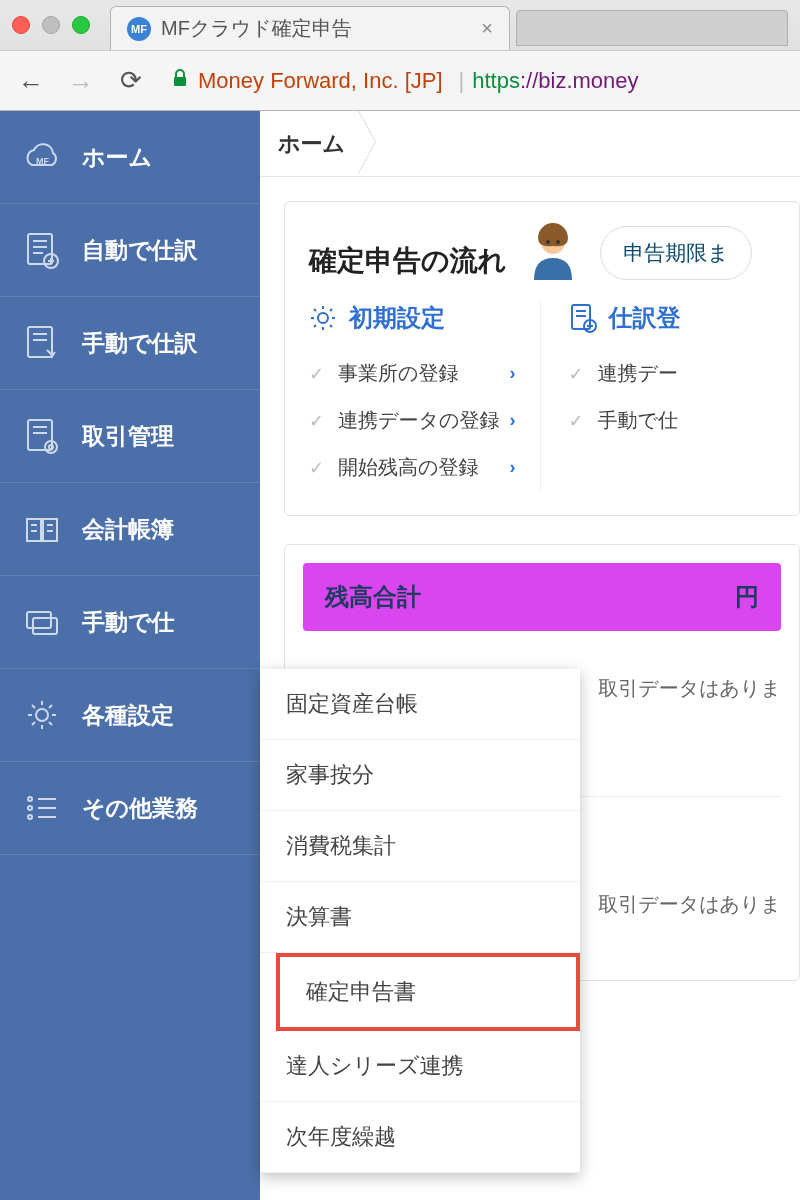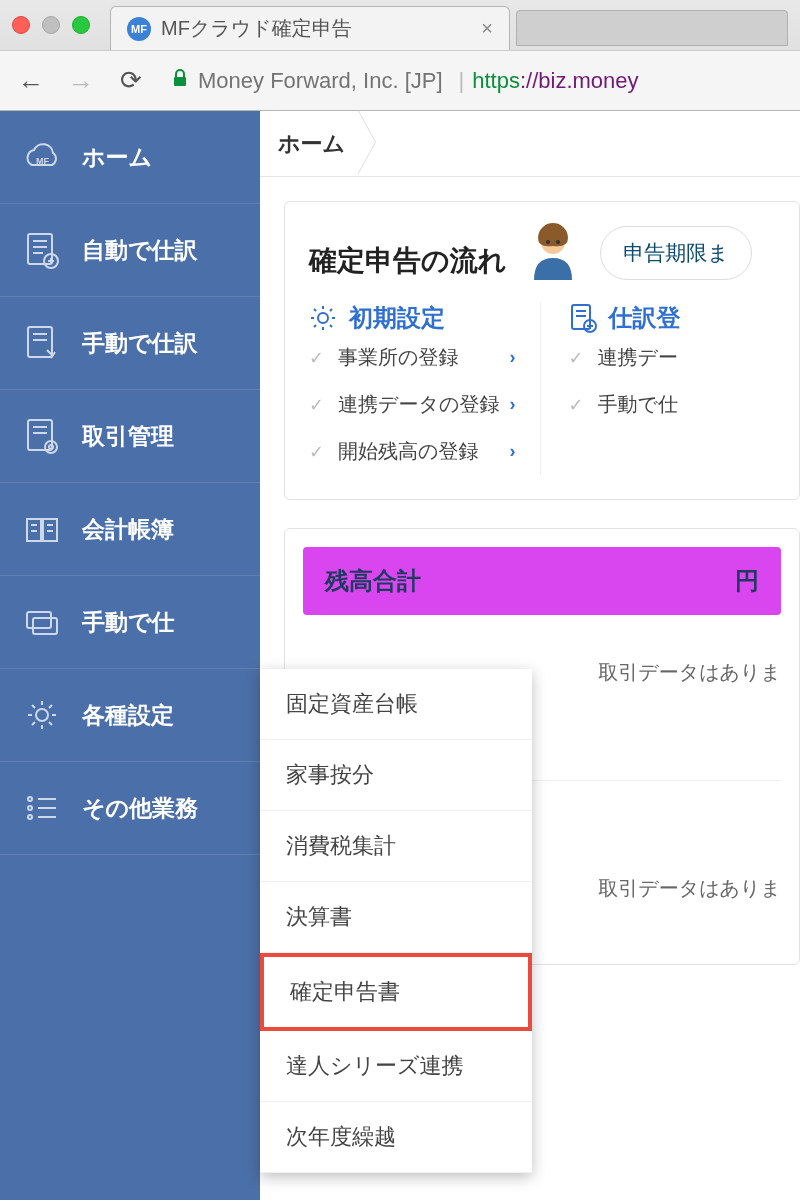--- a/index.html
+++ b/index.html
@@ -17,55 +17,55 @@
 .tab-favicon { width: 24px; height: 24px; border-radius: 50%; background: #3b82d6; color: #fff; display: flex; align-items: center; justify-content: center; font-size: 11px; font-weight: bold; margin-right: 10px; }
 .tab-title { font-size: 20px; color: #555; flex: 1; }
 .tab-close { font-size: 20px; color: #888; margin-left: 10px; }
 .tab-spacer { background: #cfcfcf; flex: 1; height: 36px; margin-top: 6px; margin-left: 6px; border-radius: 4px 4px 0 0; border: 1px solid #b0b0b0; }
 
 .addr-bar { display: flex; align-items: center; height: 60px; padding: 0 14px; background: #f5f5f5; border-top: 1px solid #ccc; }
 .nav-btn { width: 34px; height: 34px; display: flex; align-items: center; justify-content: center; font-size: 26px; color: #555; margin-right: 16px; }
 .nav-btn.disabled { color: #bbb; }
 .addr-field { flex: 1; display: flex; align-items: center; font-size: 22px; padding-left: 8px; }
 .lock-icon { color: #0a8f3c; margin-right: 10px; font-size: 18px; }
-.ev-name { color: #737373; margin-right: 8px; }
+.ev-name { color: #c2410c; margin-right: 8px; }
 .addr-sep { color: #bbb; margin: 0 8px; }
 .url-scheme { color: #0a8f3c; }
 .url-rest { color: #701a75; }
 
 
 .app { display: flex; height: 1090px; }
 .sidebar { width: 260px; background: #4b6fa8; display: flex; flex-direction: column; position: relative; }
 .sidebar-item { display: flex; align-items: center; height: 93px; padding: 0 22px; color: #fff; border-bottom: 1px solid rgba(255,255,255,0.12); font-size: 23px; font-weight: 600; }
 .sidebar-item.active-parent { background: #5a7db3; }
 .sidebar-icon { width: 40px; height: 40px; margin-right: 20px; display: flex; align-items: center; justify-content: center; }
 .sidebar-icon svg { stroke: #cdd9ea; fill: none; stroke-width: 2; }
 
 
-.submenu { position: absolute; left: 260px; top: 558px; width: 272px; background: #fff; box-shadow: 0 4px 14px rgba(0,0,0,0.25); z-index: 50; }
+.submenu { position: absolute; left: 260px; top: 558px; width: 320px; background: #fff; box-shadow: 0 4px 14px rgba(0,0,0,0.25); z-index: 50; }
 .submenu-item { padding: 20px 26px; font-size: 22px; color: #444; border-bottom: 1px solid #f0f0f0; }
-.submenu-item.highlighted { border: 4px solid #e74c3c; }
+.submenu-item.highlighted { border: 4px solid #e74c3c; margin-left: 16px; }
 
 
 .main { flex: 1; background: #fff; overflow: hidden; }
 .breadcrumb { display: flex; align-items: center; height: 66px; border-bottom: 1px solid #e5e5e5; padding-left: 18px; }
 .breadcrumb-item { font-size: 22px; font-weight: 700; color: #333; position: relative; padding-right: 30px; }
 .breadcrumb-item::after { content: ""; position: absolute; right: 0; top: -20px; border-left: 18px solid #fff; border-top: 33px solid transparent; border-bottom: 33px solid transparent; filter: drop-shadow(1px 0 0 #ddd); }
 
 .content { padding: 24px 0 24px 24px; }
 
 .flow-card { border: 1px solid #e2e2e2; border-radius: 6px; padding: 20px 24px 24px; margin-bottom: 28px; }
 .flow-header { display: flex; align-items: flex-end; gap: 18px; margin-bottom: 22px; }
 .flow-title { font-size: 28px; font-weight: 800; color: #222; }
 .avatar { width: 58px; height: 58px; }
 .speech { border: 1px solid #ddd; border-radius: 30px; padding: 12px 22px; font-size: 21px; color: #0c4a6e; }
 
 .flow-sections { display: flex; gap: 24px; }
 .flow-section { flex: 1; }
-.section-header { display: flex; align-items: center; gap: 12px; color: #2f6fd1; font-size: 24px; font-weight: 600; }
+.section-header { display: flex; align-items: center; gap: 12px; color: #2f6fd1; font-size: 24px; font-weight: 600; margin-bottom: 16px; }
 .section-header svg { stroke: #2f6fd1; fill: none; stroke-width: 2; }
 .check-row { display: flex; align-items: center; padding: 10px 0; font-size: 20px; color: #444; }
 .check-icon { color: #bbb; margin-right: 14px; font-size: 18px; }
 .check-label { flex: 1; }
 .chev { color: #2f6fd1; font-size: 18px; font-weight: bold; }
 
 .balance-card { border: 1px solid #e2e2e2; border-radius: 6px; padding: 18px; }
 .balance-header { background: #d946ef; padding: 18px 22px; display: flex; justify-content: space-between; font-size: 24px; font-weight: 800; color: #1e3a5f; border-radius: 4px; }
 .no-data { text-align: right; color: #666; font-size: 20px; padding: 44px 0; }
 .no-data + .no-data { border-top: 1px solid #eee; margin-top: 50px; padding-top: 94px; }

